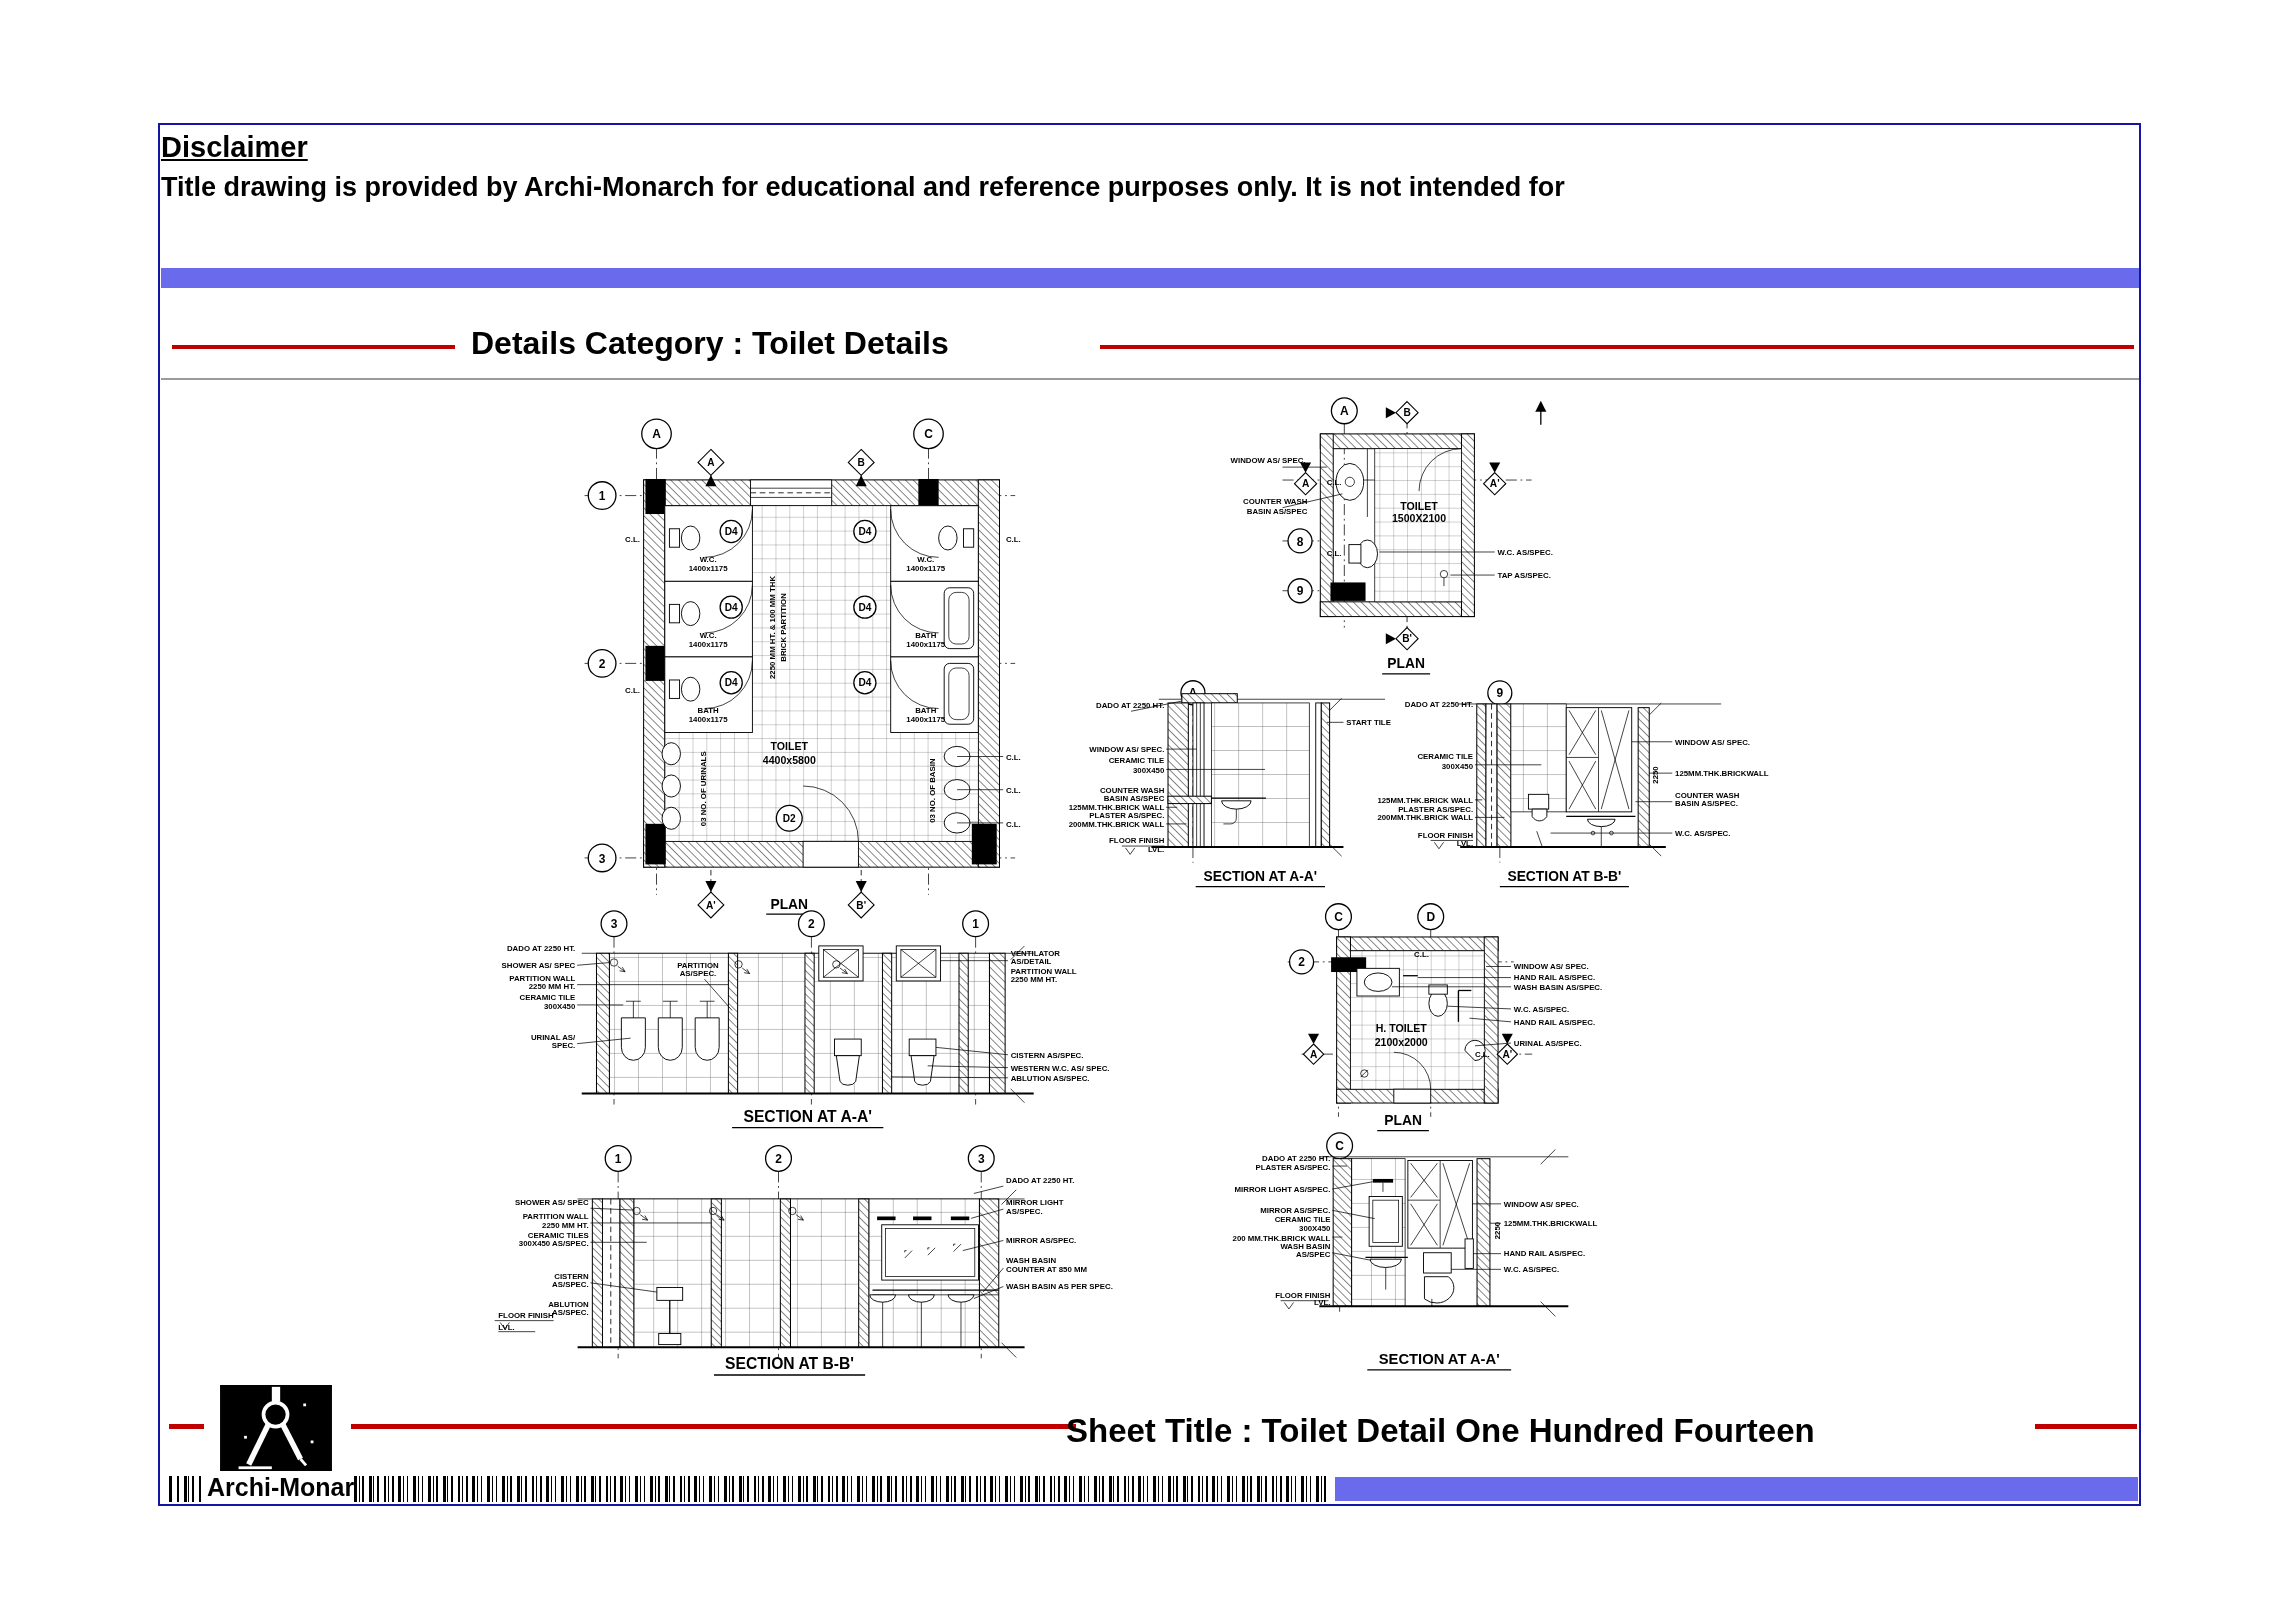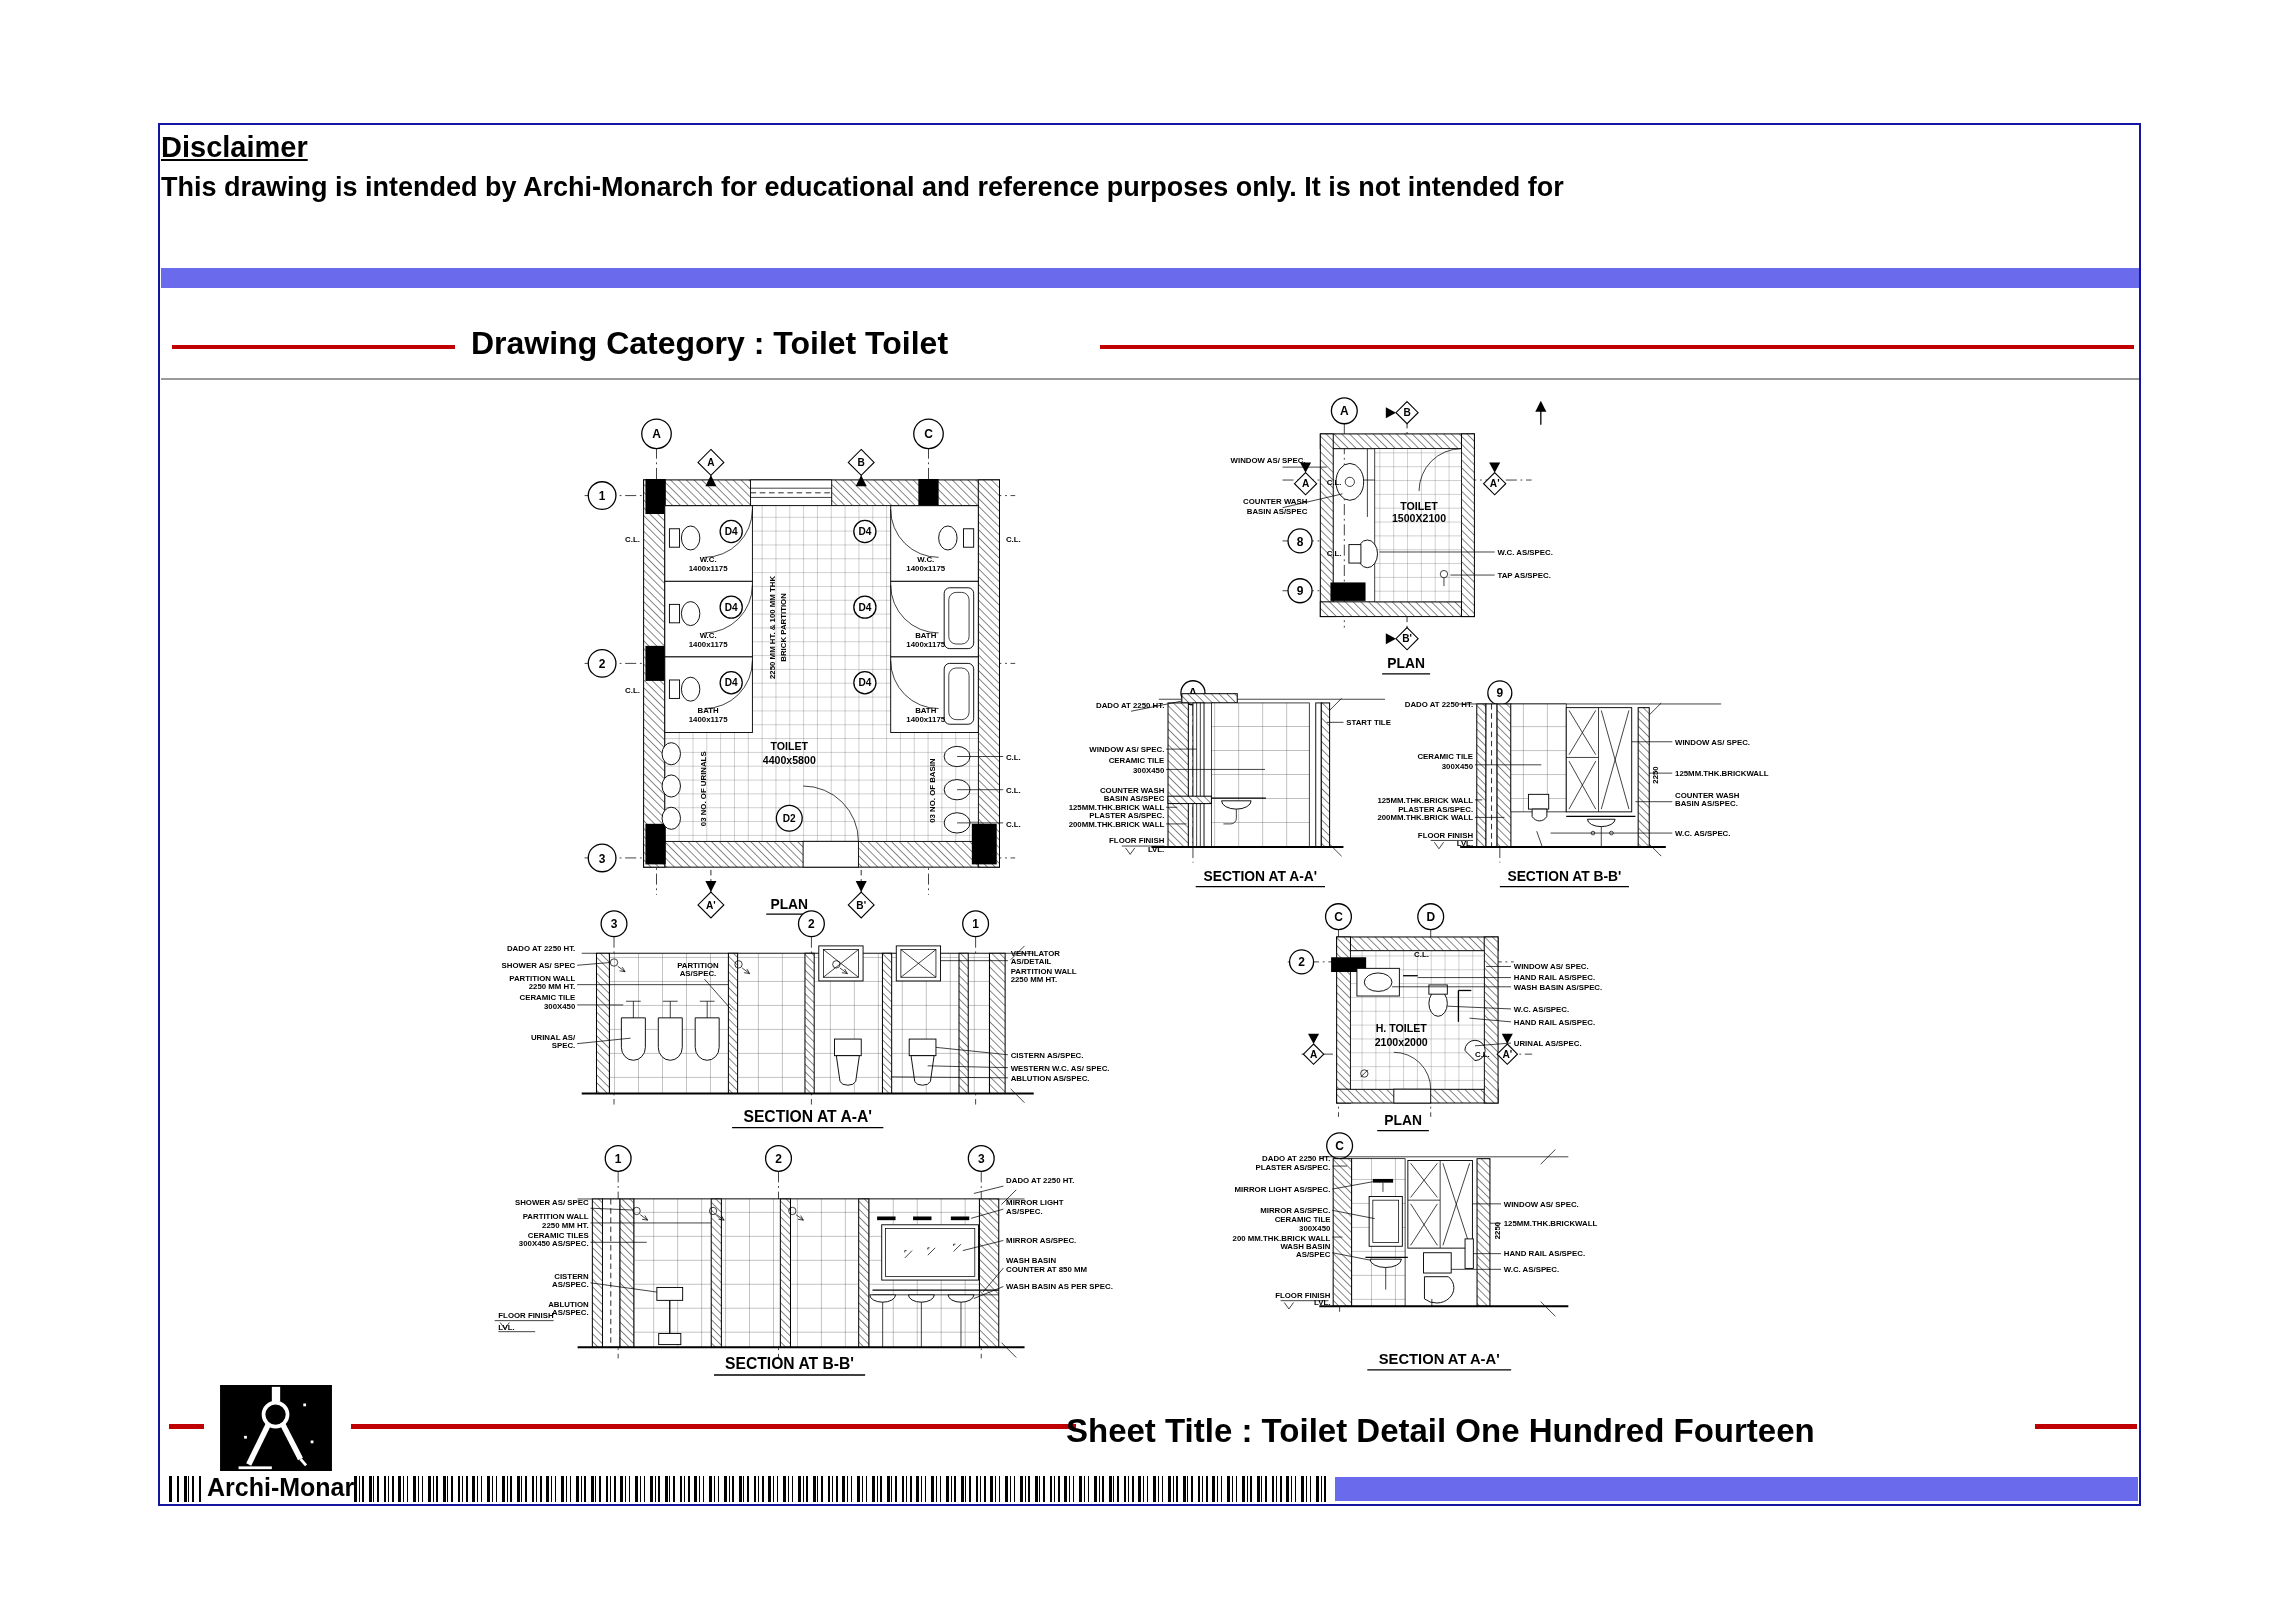--- a/index.html
+++ b/index.html
@@ -69,26 +69,26 @@
       <rect width="26" height="26" fill="#fff"></rect>
       <path d="M26 0H0V26" fill="none" stroke="#444" stroke-width="0.7"></path>
     </pattern>
   </defs>
 </svg>
 
 <div class="abs sheet-border"></div>
 
 <div class="abs disc">
   <div class="disc-title">Disclaimer</div>
-  <div class="disc-line">This drawing is intended by Archi-Monarch for educational and reference purposes only. It is not intended for</div>
+  <div class="disc-line">Title drawing is provided by Archi-Monarch for educational and reference purposes only. It is not intended for</div>
 </div>
 <div class="abs bar-accent"></div>
 
 <div class="abs cat-line-l"></div>
-<div class="abs cat-text">Drawing Category : Toilet Toilet</div>
+<div class="abs cat-text">Details Category : Toilet Details</div>
 <div class="abs cat-line-r"></div>
 <div class="abs divider"></div>
 
 <svg class="panel" style="left:568px;top:392px" width="461" height="540" viewBox="0 0 500 585">
   <g>
     <line class="dashdot" x1="96" y1="60" x2="96" y2="545"></line>
     <line class="dashdot" x1="391" y1="60" x2="391" y2="545"></line>
     <line class="dashdot" x1="18" y1="112" x2="485" y2="112"></line>
     <line class="dashdot" x1="18" y1="294" x2="485" y2="294"></line>
     <line class="dashdot" x1="18" y1="505" x2="485" y2="505"></line>

